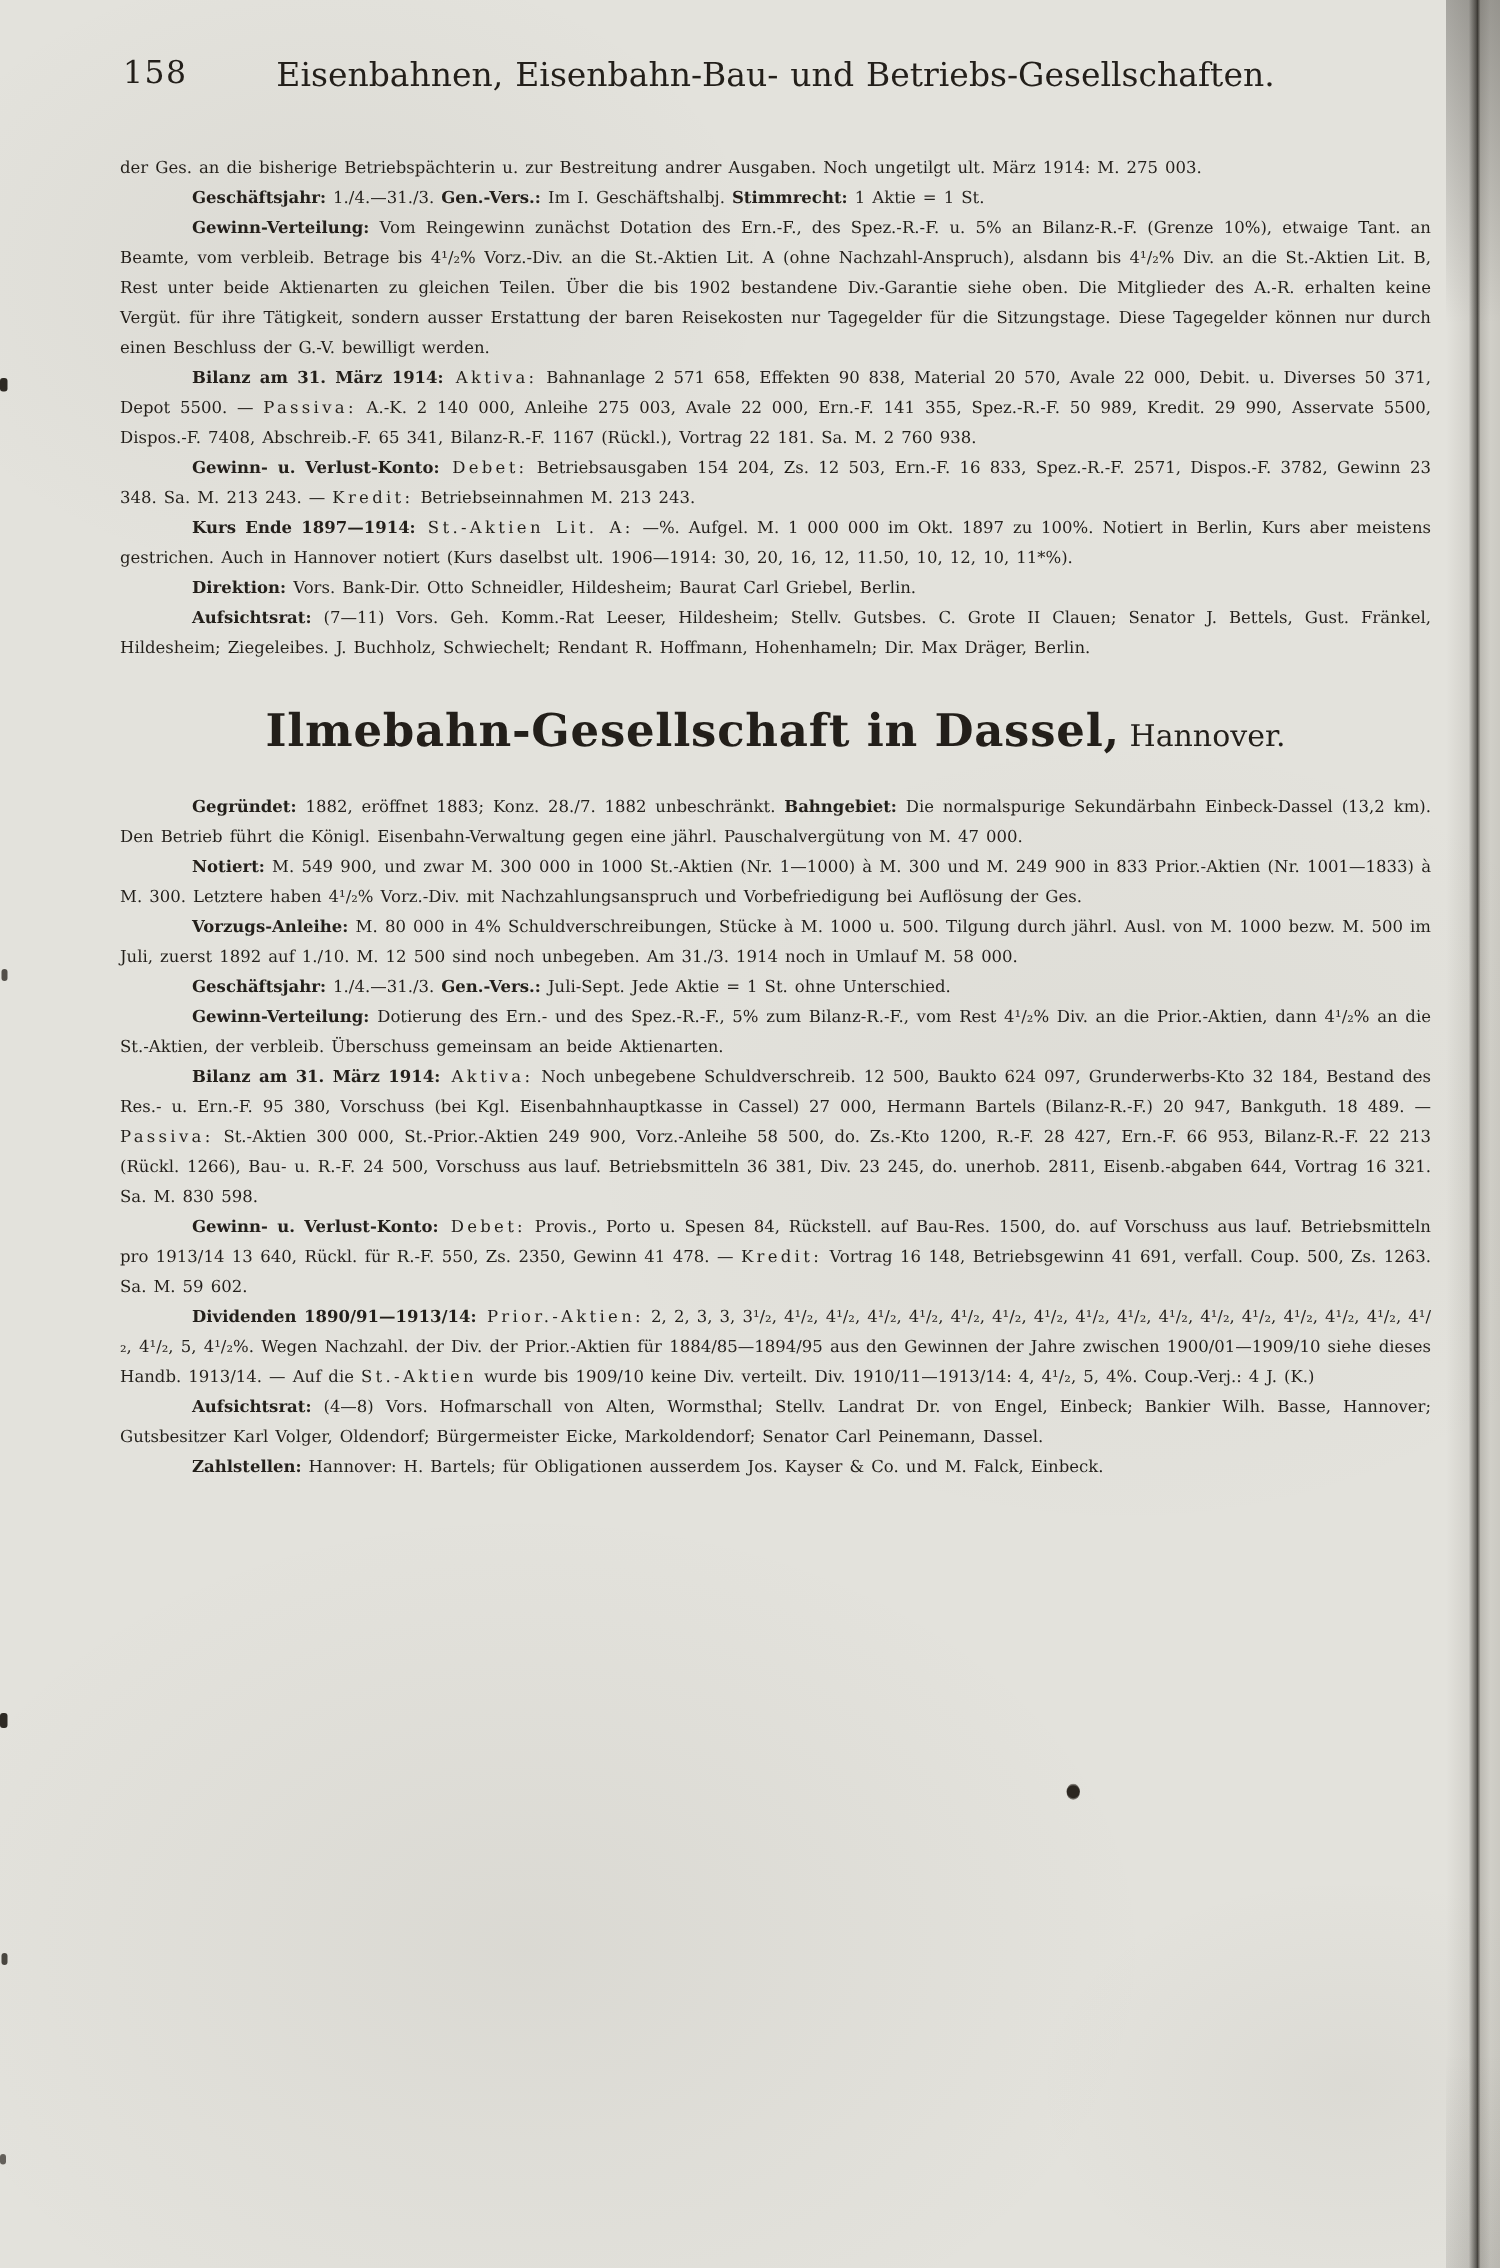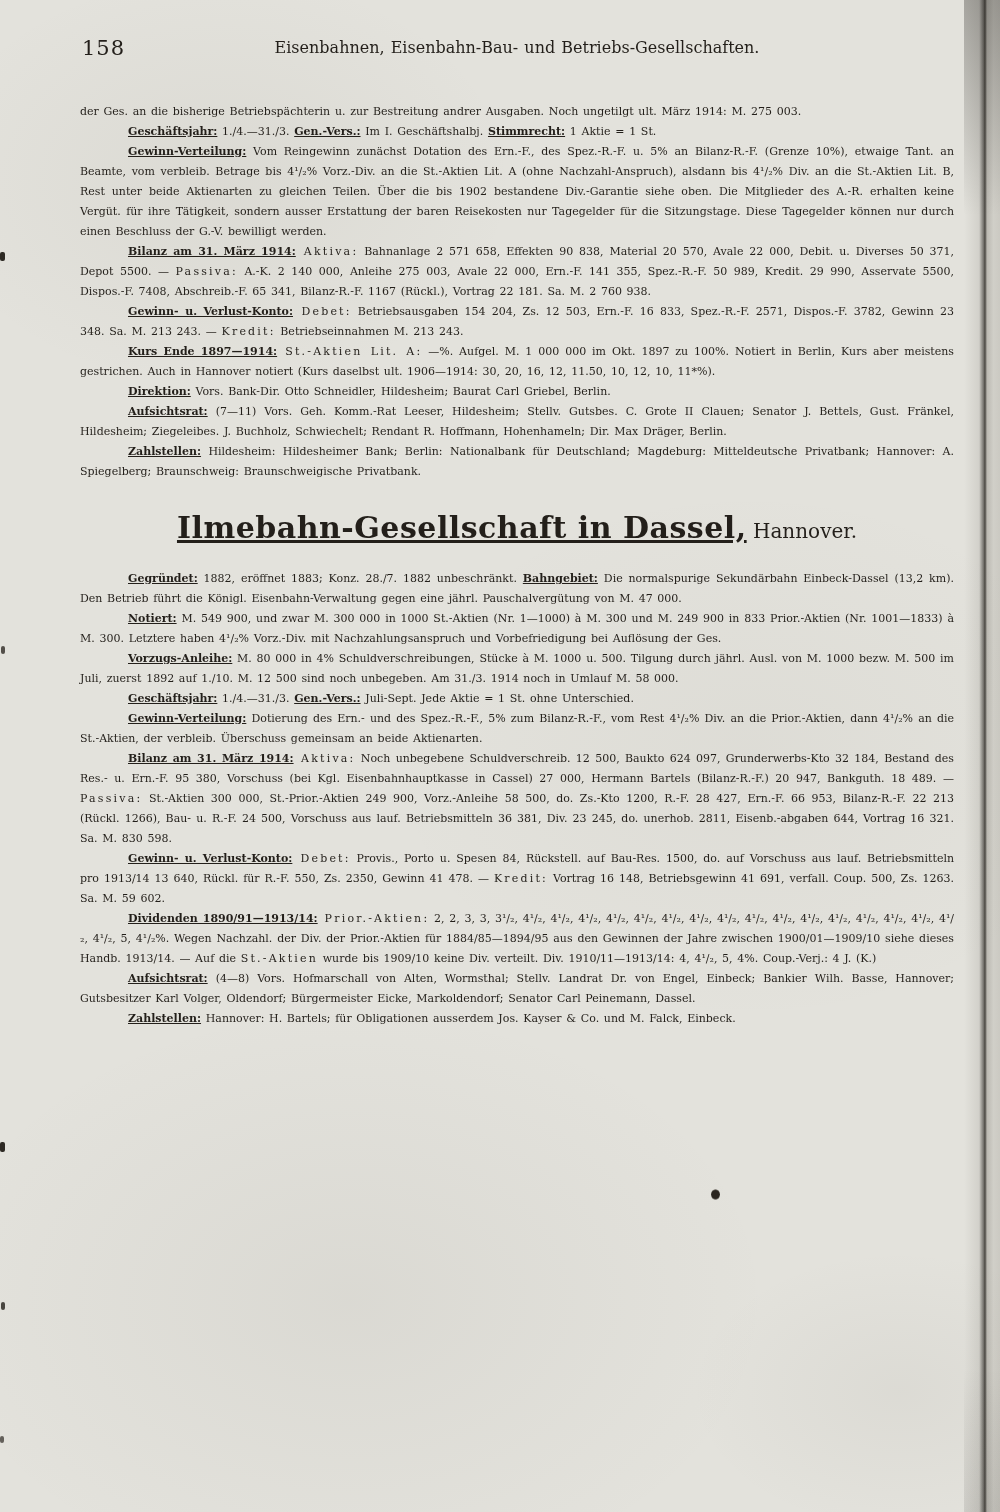--- a/index.html
+++ b/index.html
@@ -20,33 +20,33 @@
     position: absolute;
     left: 80px; top: 34px;
     width: 874px;
   }
   .page-header { position: relative; height: 28px; margin-bottom: 40px; }
   .page-num {
     position: absolute; left: 2px; top: 2px;
     font-size: 21px; letter-spacing: 1px;
   }
   .header-title {
-    text-align: center; font-size: 16px; padding-top: 4px;
+    text-align: center; font-size: 22px; padding-top: 4px;
     word-spacing: 1px;
   }
   .para {
     margin: 0;
     font-size: 11px;
     line-height: 20px;
     text-align: justify;
     text-indent: 48px;
     word-spacing: 1.2px;
   }
   .para.no-indent { text-indent: 0; }
-  .lead { font-weight: bold; text-decoration: underline; }
+  .lead { font-weight: bold; }
   .sperr { letter-spacing: 2.2px; }
   .company-heading {
     margin: 26px 0 18px 0;
     text-align: center;
     text-indent: 0;
     font-weight: bold;
     font-size: 30px;
     line-height: 40px;
     letter-spacing: 0.5px;
   }
@@ -93,21 +93,20 @@
   </div>
   <div id="body-text">
       <p class="para no-indent"><span class="plain">der Ges. an die bisherige Betriebspächterin u. zur Bestreitung andrer Ausgaben.  Noch ungetilgt ult. März 1914: M. 275 003.</span></p>
       <p class="para"><span class="lead">Geschäftsjahr:</span><span class="plain"> 1./4.—31./3.  </span><span class="lead">Gen.-Vers.:</span><span class="plain"> Im I. Geschäftshalbj.  </span><span class="lead">Stimmrecht:</span><span class="plain"> 1 Aktie = 1 St.</span></p>
       <p class="para"><span class="lead">Gewinn-Verteilung:</span><span class="plain"> Vom Reingewinn zunächst Dotation des Ern.-F., des Spez.-R.-F. u. 5% an Bilanz-R.-F. (Grenze 10%), etwaige Tant. an Beamte, vom verbleib. Betrage bis 4¹/₂% Vorz.-Div. an die St.-Aktien Lit. A (ohne Nachzahl-Anspruch), alsdann bis 4¹/₂% Div. an die St.-Aktien Lit. B, Rest unter beide Aktienarten zu gleichen Teilen.  Über die bis 1902 bestandene Div.-Garantie siehe oben.  Die Mitglieder des A.-R. erhalten keine Vergüt. für ihre Tätigkeit, sondern ausser Erstattung der baren Reisekosten nur Tagegelder für die Sitzungstage.  Diese Tagegelder können nur durch einen Beschluss der G.-V. bewilligt werden.</span></p>
       <p class="para"><span class="lead">Bilanz am 31. März 1914:</span><span class="sperr"> Aktiva:</span><span class="plain"> Bahnanlage 2 571 658, Effekten 90 838, Material 20 570, Avale 22 000, Debit. u. Diverses 50 371, Depot 5500. — </span><span class="sperr">Passiva:</span><span class="plain"> A.-K. 2 140 000, Anleihe 275 003, Avale 22 000, Ern.-F. 141 355, Spez.-R.-F. 50 989, Kredit. 29 990, Asservate 5500, Dispos.-F. 7408, Abschreib.-F. 65 341, Bilanz-R.-F. 1167 (Rückl.), Vortrag 22 181.  Sa. M. 2 760 938.</span></p>
       <p class="para"><span class="lead">Gewinn- u. Verlust-Konto:</span><span class="sperr"> Debet:</span><span class="plain"> Betriebsausgaben 154 204, Zs. 12 503, Ern.-F. 16 833, Spez.-R.-F. 2571, Dispos.-F. 3782, Gewinn 23 348.  Sa. M. 213 243. — </span><span class="sperr">Kredit:</span><span class="plain"> Betriebseinnahmen M. 213 243.</span></p>
       <p class="para"><span class="lead">Kurs Ende 1897—1914:</span><span class="sperr"> St.-Aktien Lit. A:</span><span class="plain"> —%.  Aufgel. M. 1 000 000 im Okt. 1897 zu 100%.  Notiert in Berlin, Kurs aber meistens gestrichen.  Auch in Hannover notiert (Kurs daselbst ult. 1906—1914: 30, 20, 16, 12, 11.50, 10, 12, 10, 11*%).</span></p>
       <p class="para"><span class="lead">Direktion:</span><span class="plain"> Vors. Bank-Dir. Otto Schneidler, Hildesheim; Baurat Carl Griebel, Berlin.</span></p>
       <p class="para"><span class="lead">Aufsichtsrat:</span><span class="plain"> (7—11) Vors. Geh. Komm.-Rat Leeser, Hildesheim; Stellv. Gutsbes. C. Grote II Clauen; Senator J. Bettels, Gust. Fränkel, Hildesheim; Ziegeleibes. J. Buchholz, Schwiechelt; Rendant R. Hoffmann, Hohenhameln; Dir. Max Dräger, Berlin.</span></p>
-      <p class="para"><span class="lead">Zahlstellen:</span><span class="plain"> Hildesheim: Hildesheimer Bank;  Berlin: Nationalbank für Deutschland; Magdeburg: Mitteldeutsche Privatbank;  Hannover: A. Spiegelberg;  Braunschweig: Braunschweigische Privatbank.</span></p>
       <h2 class="company-heading"><span class="lead">Ilmebahn-Gesellschaft in Dassel,</span><span class="plain"> Hannover.</span></h2>
       <p class="para"><span class="lead">Gegründet:</span><span class="plain"> 1882, eröffnet 1883; Konz. 28./7. 1882 unbeschränkt.  </span><span class="lead">Bahngebiet:</span><span class="plain"> Die normalspurige Sekundärbahn Einbeck-Dassel (13,2 km).  Den Betrieb führt die Königl. Eisenbahn-Verwaltung gegen eine jährl. Pauschalvergütung von M. 47 000.</span></p>
       <p class="para"><span class="lead">Notiert:</span><span class="plain"> M. 549 900, und zwar M. 300 000 in 1000 St.-Aktien (Nr. 1—1000) à M. 300 und M. 249 900 in 833 Prior.-Aktien (Nr. 1001—1833) à M. 300.  Letztere haben 4¹/₂% Vorz.-Div. mit Nachzahlungsanspruch und Vorbefriedigung bei Auflösung der Ges.</span></p>
       <p class="para"><span class="lead">Vorzugs-Anleihe:</span><span class="plain"> M. 80 000 in 4% Schuldverschreibungen, Stücke à M. 1000 u. 500.  Tilgung durch jährl. Ausl. von M. 1000 bezw. M. 500 im Juli, zuerst 1892 auf 1./10.  M. 12 500 sind noch unbegeben.  Am 31./3. 1914 noch in Umlauf M. 58 000.</span></p>
       <p class="para"><span class="lead">Geschäftsjahr:</span><span class="plain"> 1./4.—31./3. </span><span class="lead">Gen.-Vers.:</span><span class="plain"> Juli-Sept.  Jede Aktie = 1 St. ohne Unterschied.</span></p>
       <p class="para"><span class="lead">Gewinn-Verteilung:</span><span class="plain"> Dotierung des Ern.- und des Spez.-R.-F., 5% zum Bilanz-R.-F., vom Rest 4¹/₂% Div. an die Prior.-Aktien, dann 4¹/₂% an die St.-Aktien, der verbleib. Überschuss gemeinsam an beide Aktienarten.</span></p>
       <p class="para"><span class="lead">Bilanz am 31. März 1914:</span><span class="sperr"> Aktiva:</span><span class="plain"> Noch unbegebene Schuldverschreib. 12 500, Baukto 624 097, Grunderwerbs-Kto 32 184, Bestand des Res.- u. Ern.-F. 95 380, Vorschuss (bei Kgl. Eisenbahnhauptkasse in Cassel) 27 000, Hermann Bartels (Bilanz-R.-F.) 20 947, Bankguth. 18 489. — </span><span class="sperr">Passiva:</span><span class="plain"> St.-Aktien 300 000, St.-Prior.-Aktien 249 900, Vorz.-Anleihe 58 500, do. Zs.-Kto 1200, R.-F. 28 427, Ern.-F. 66 953, Bilanz-R.-F. 22 213 (Rückl. 1266), Bau- u. R.-F. 24 500, Vorschuss aus lauf. Betriebsmitteln 36 381, Div. 23 245, do. unerhob. 2811, Eisenb.-abgaben 644, Vortrag 16 321.  Sa. M. 830 598.</span></p>
       <p class="para"><span class="lead">Gewinn- u. Verlust-Konto:</span><span class="sperr"> Debet:</span><span class="plain"> Provis., Porto u. Spesen 84, Rückstell. auf Bau-Res. 1500, do. auf Vorschuss aus lauf. Betriebsmitteln pro 1913/14 13 640, Rückl. für R.-F. 550, Zs. 2350, Gewinn 41 478. — </span><span class="sperr">Kredit:</span><span class="plain"> Vortrag 16 148, Betriebsgewinn 41 691, verfall. Coup. 500, Zs. 1263.  Sa. M. 59 602.</span></p>
       <p class="para"><span class="lead">Dividenden 1890/91—1913/14:</span><span class="sperr"> Prior.-Aktien:</span><span class="plain"> 2, 2, 3, 3, 3¹/₂, 4¹/₂, 4¹/₂, 4¹/₂, 4¹/₂, 4¹/₂, 4¹/₂, 4¹/₂, 4¹/₂, 4¹/₂, 4¹/₂, 4¹/₂, 4¹/₂, 4¹/₂, 4¹/₂, 4¹/₂, 4¹/₂, 4¹/₂, 5, 4¹/₂%.  Wegen Nachzahl. der Div. der Prior.-Aktien für 1884/85—1894/95 aus den Gewinnen der Jahre zwischen 1900/01—1909/10 siehe dieses Handb. 1913/14. — Auf die </span><span class="sperr">St.-Aktien</span><span class="plain"> wurde bis 1909/10 keine Div. verteilt.  Div. 1910/11—1913/14: 4, 4¹/₂, 5, 4%.  Coup.-Verj.: 4 J. (K.)</span></p>
       <p class="para"><span class="lead">Aufsichtsrat:</span><span class="plain"> (4—8) Vors. Hofmarschall von Alten, Wormsthal; Stellv. Landrat Dr. von Engel, Einbeck; Bankier Wilh. Basse, Hannover; Gutsbesitzer Karl Volger, Oldendorf; Bürgermeister Eicke, Markoldendorf; Senator Carl Peinemann, Dassel.</span></p>

